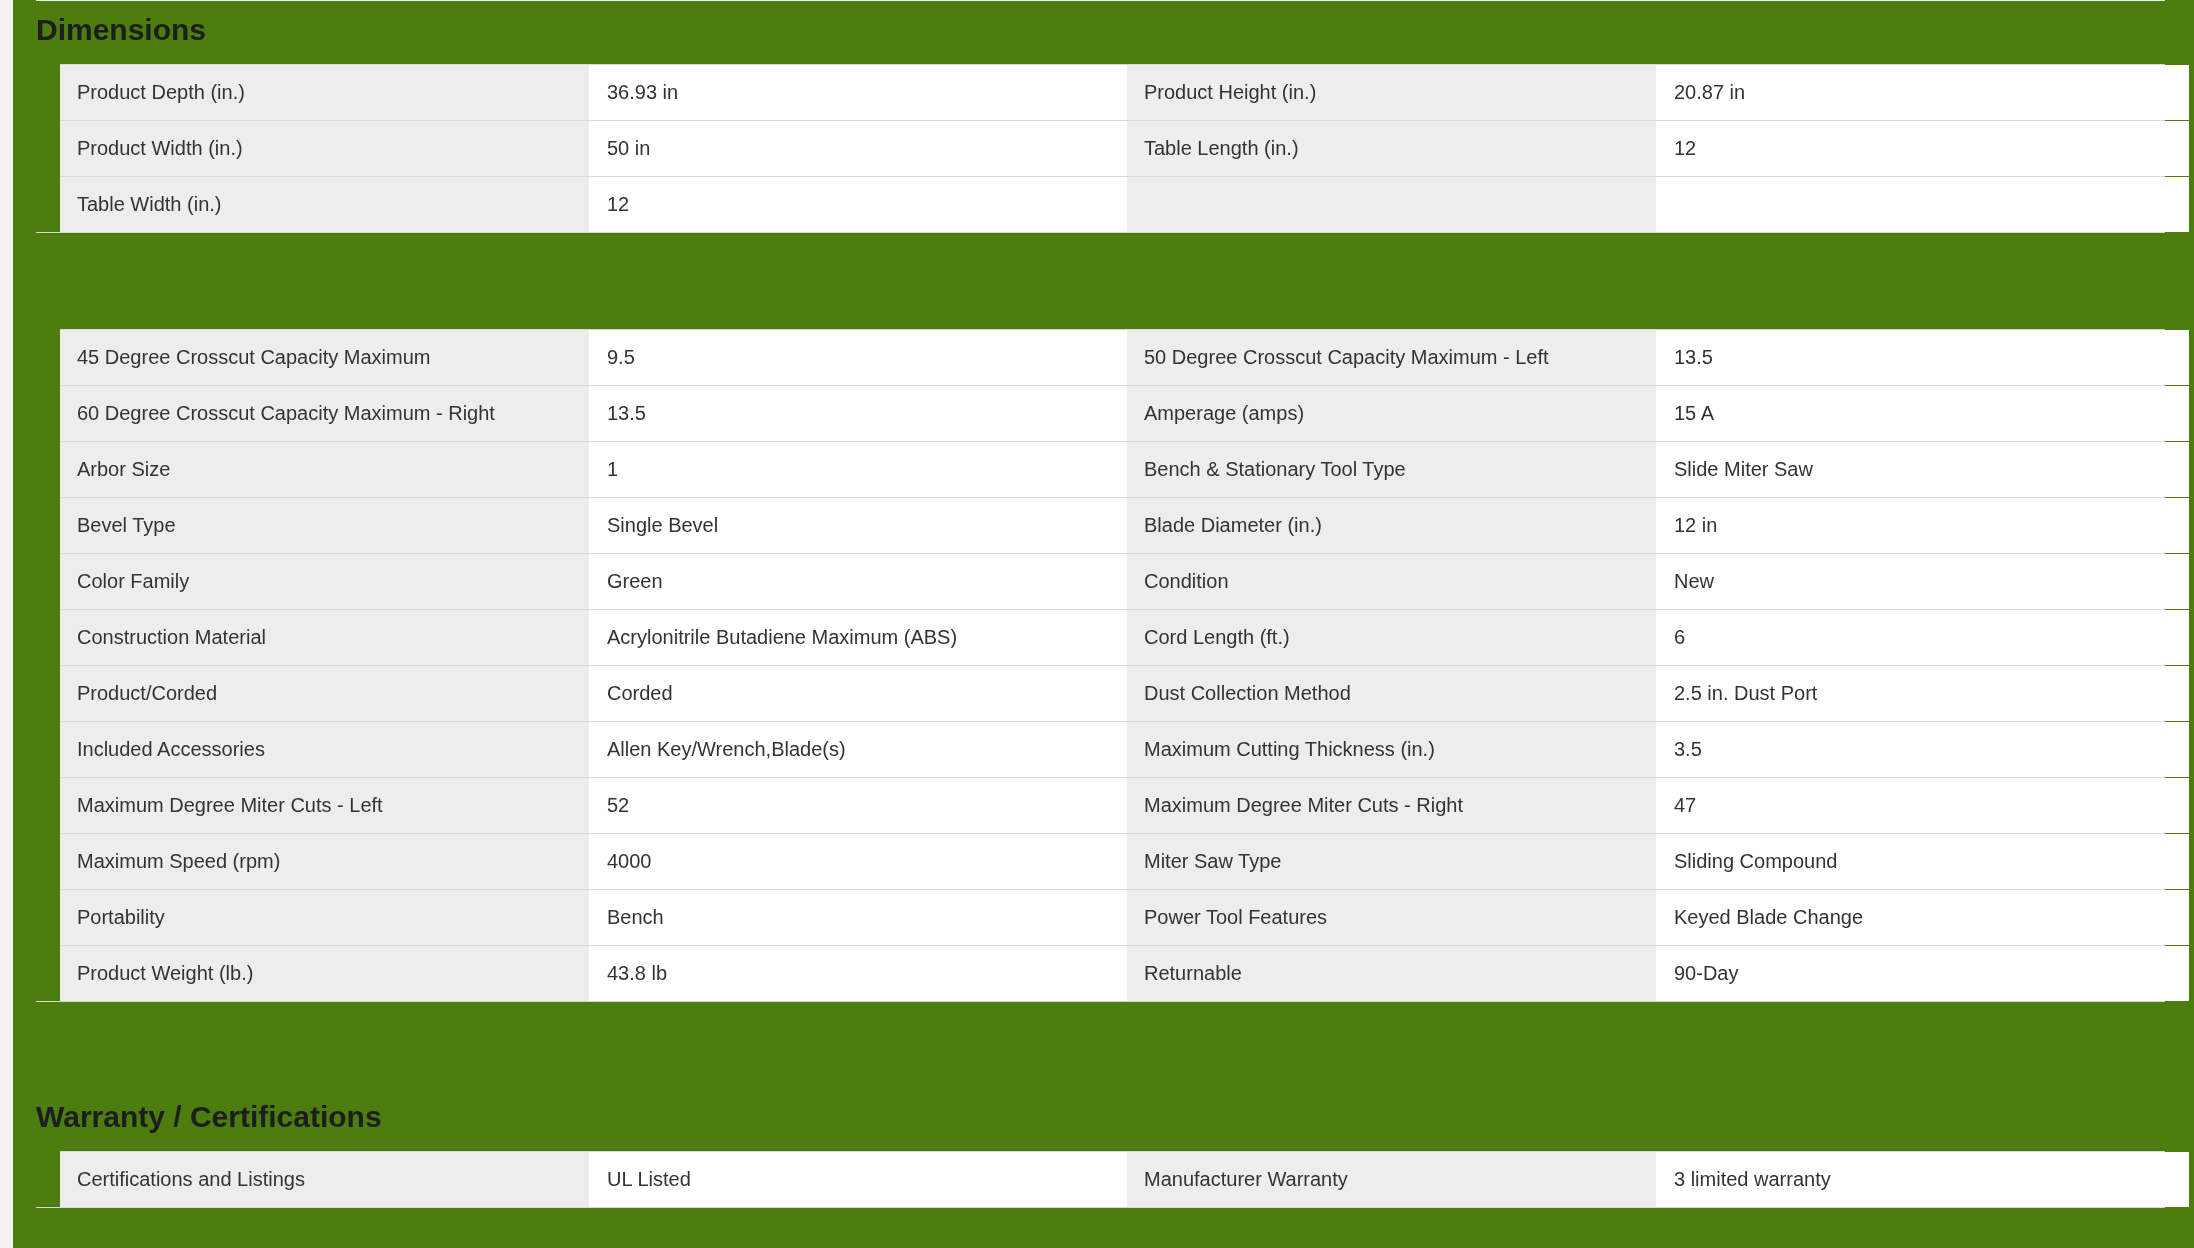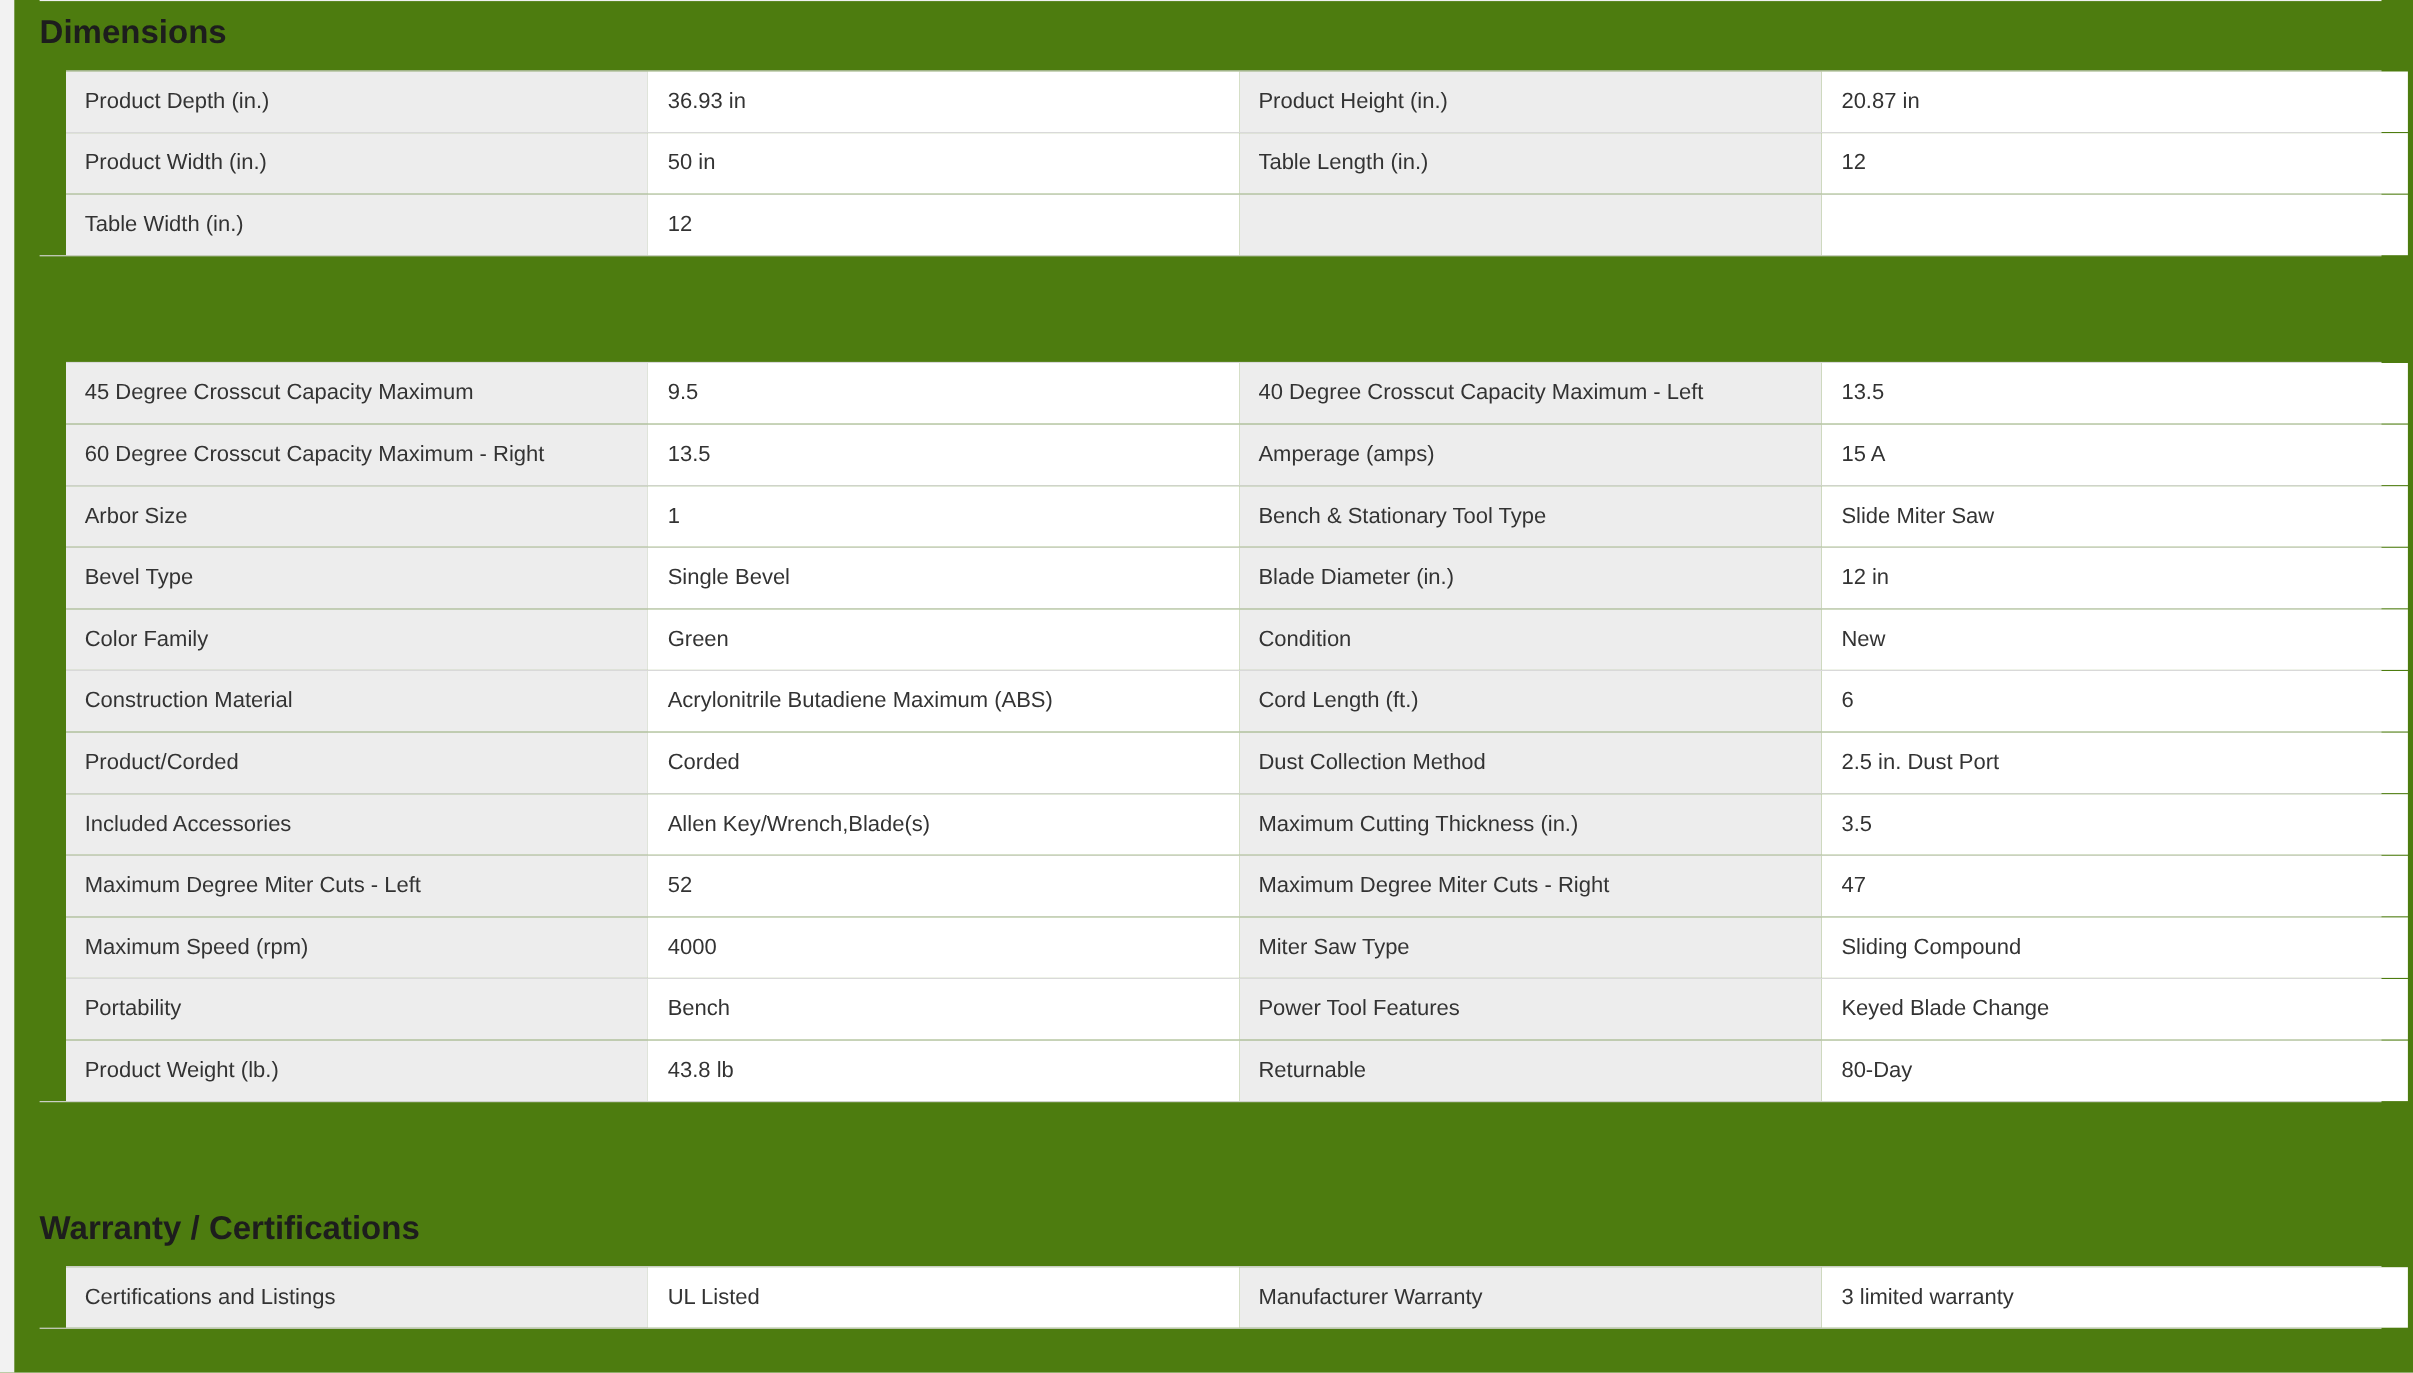--- a/index.html
+++ b/index.html
@@ -100,21 +100,21 @@
             <div class="cell label"></div>
             <div class="cell value"></div>
           </div>
         </div>
       </section>
       <section class="spec-section">
         <div class="spec-table">
           <div class="spec-row">
             <div class="cell label">45 Degree Crosscut Capacity Maximum</div>
             <div class="cell value">9.5</div>
-            <div class="cell label">40 Degree Crosscut Capacity Maximum - Left</div>
+            <div class="cell label">50 Degree Crosscut Capacity Maximum - Left</div>
             <div class="cell value">13.5</div>
           </div>
           <div class="spec-row">
             <div class="cell label">60 Degree Crosscut Capacity Maximum - Right</div>
             <div class="cell value">13.5</div>
             <div class="cell label">Amperage (amps)</div>
             <div class="cell value">15 A</div>
           </div>
           <div class="spec-row">
             <div class="cell label">Arbor Size</div>
@@ -167,21 +167,21 @@
           <div class="spec-row">
             <div class="cell label">Portability</div>
             <div class="cell value">Bench</div>
             <div class="cell label">Power Tool Features</div>
             <div class="cell value">Keyed Blade Change</div>
           </div>
           <div class="spec-row">
             <div class="cell label">Product Weight (lb.)</div>
             <div class="cell value">43.8 lb</div>
             <div class="cell label">Returnable</div>
-            <div class="cell value">80-Day</div>
+            <div class="cell value">90-Day</div>
           </div>
         </div>
       </section>
       <section class="spec-section">
         <h2 class="section-title">Warranty / Certifications</h2>
         <div class="spec-table">
           <div class="spec-row">
             <div class="cell label">Certifications and Listings</div>
             <div class="cell value">UL Listed</div>
             <div class="cell label">Manufacturer Warranty</div>

